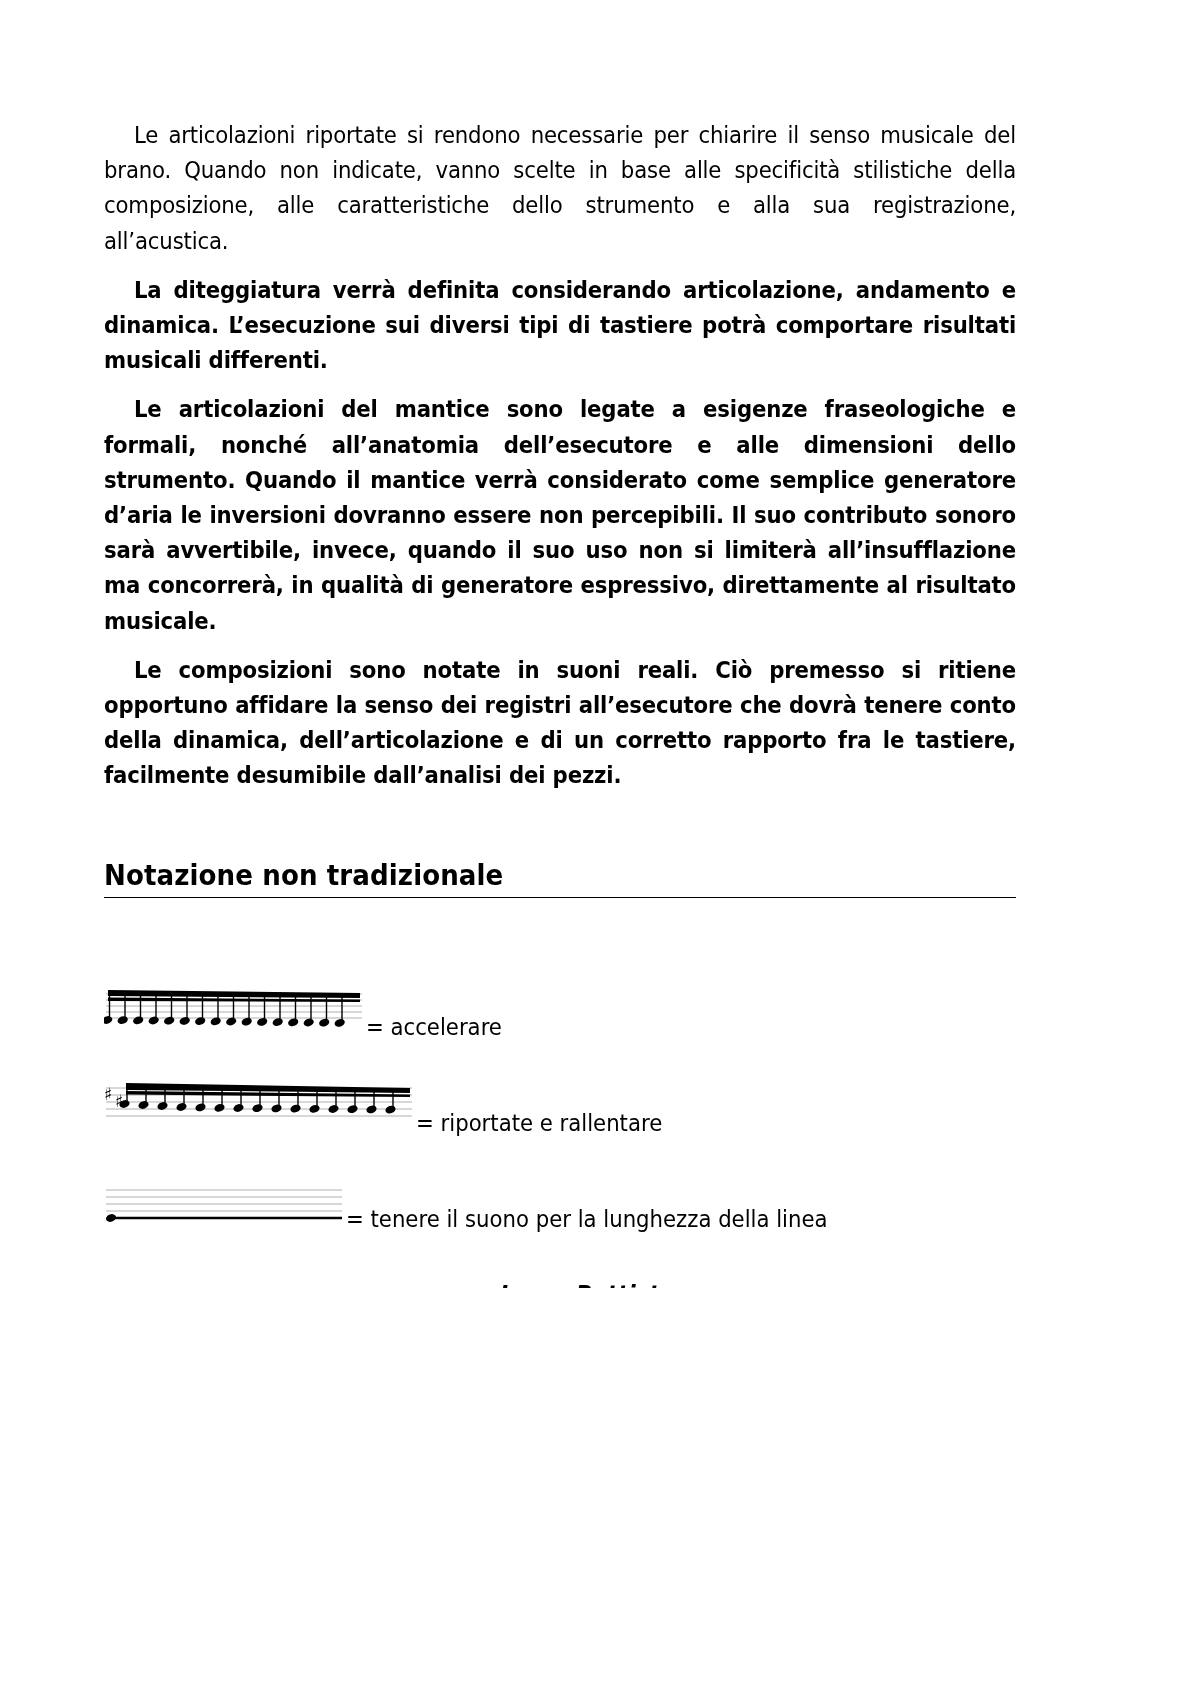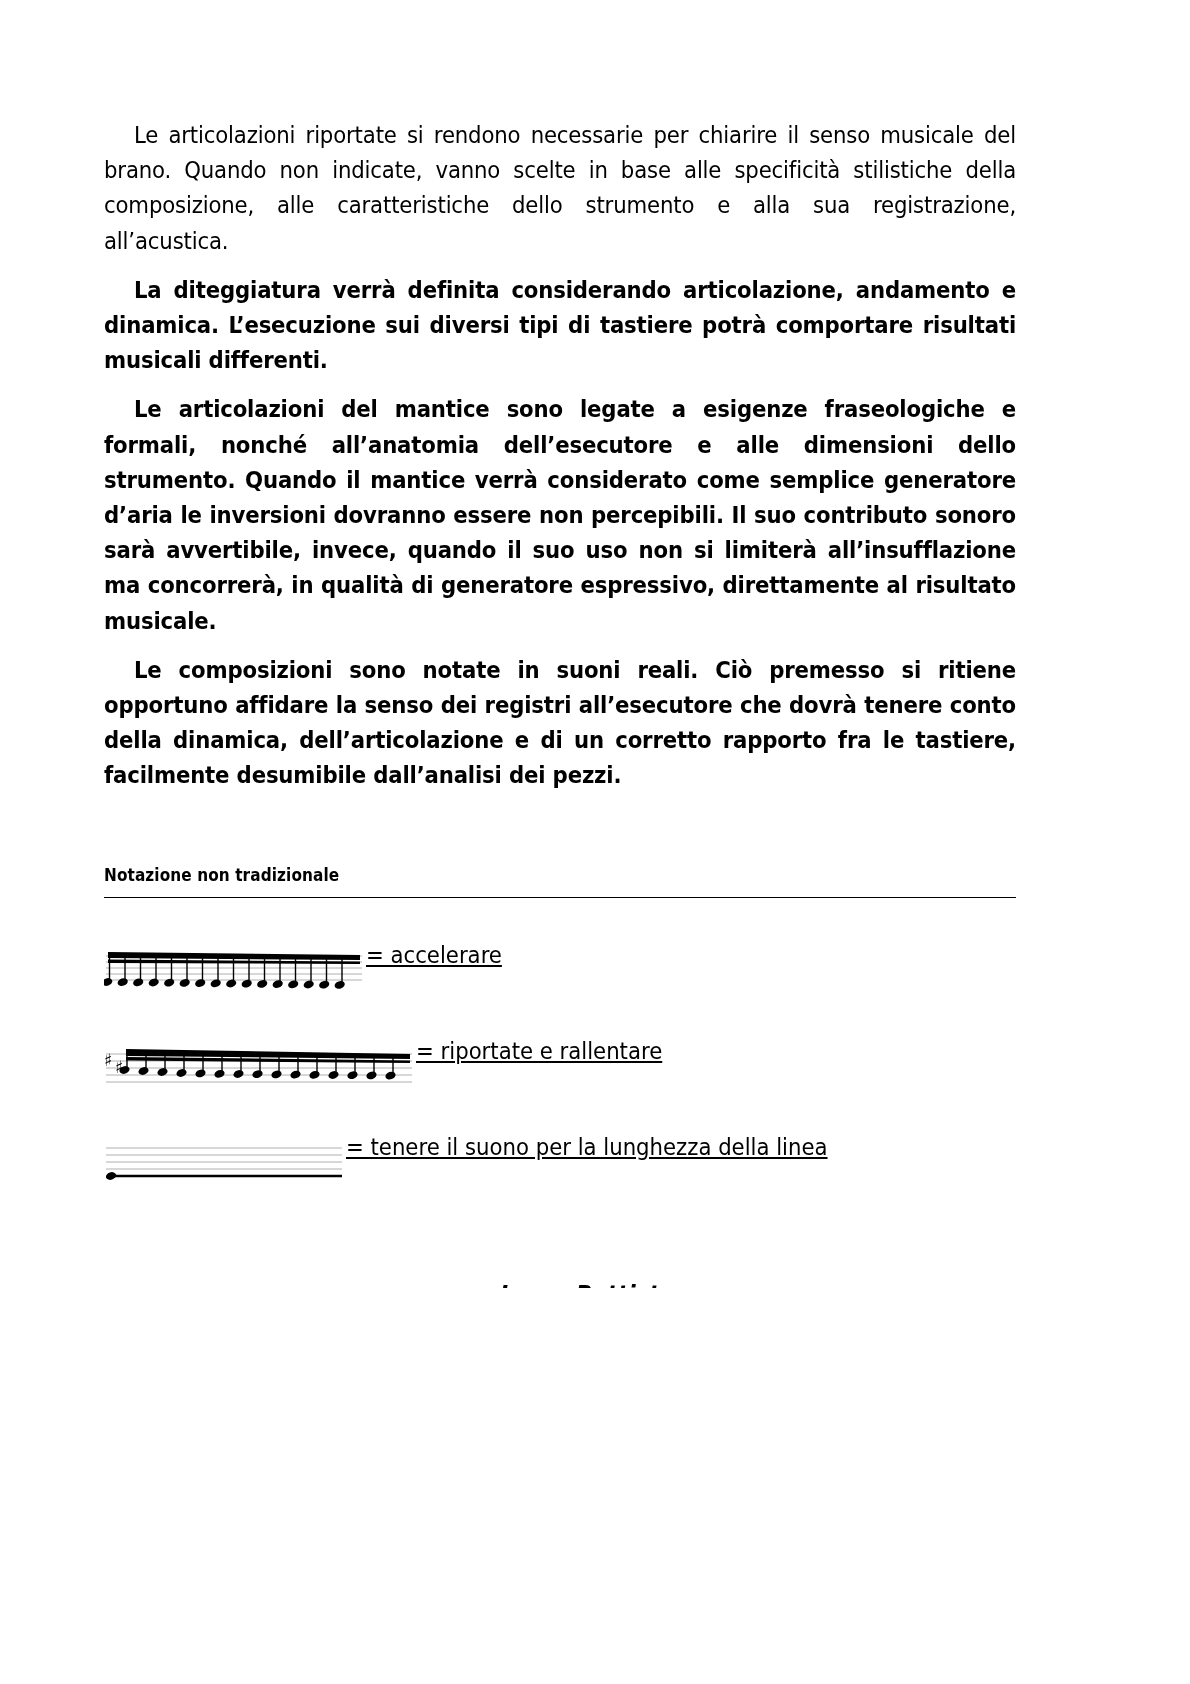--- a/index.html
+++ b/index.html
@@ -42,42 +42,41 @@
   }
   .para + .para {
     margin-top: 14px;
     font-weight: bold;
   }
 
   
   .section-head {
     margin-top: 66px;
     font-family: "DejaVu Sans Condensed", "Liberation Sans Narrow", "Liberation Serif", serif;
-    font-size: 17px;
+    font-size: 29px;
     font-weight: bold;
     line-height: 30px;
     letter-spacing: 0.1px;
     padding-bottom: 7px;
   }
   .section-rule {
     height: 0;
     border-top: 1.6px solid #000;
     width: 912px;
     margin-bottom: 0;
   }
 
   
   .examples {
     margin-top: 46px;
   }
   .example {
     display: flex;
-    align-items: flex-start;
+    align-items: flex-end;
     height: 96px;
-    text-decoration: underline;
   }
   .example .figure {
     flex: 0 0 auto;
     position: relative;
   }
   .example .label {
     font-family: "DejaVu Sans Condensed", "Liberation Sans Narrow", "Liberation Serif", serif;
     font-size: 23.6px;
     line-height: 1;
     white-space: nowrap;

